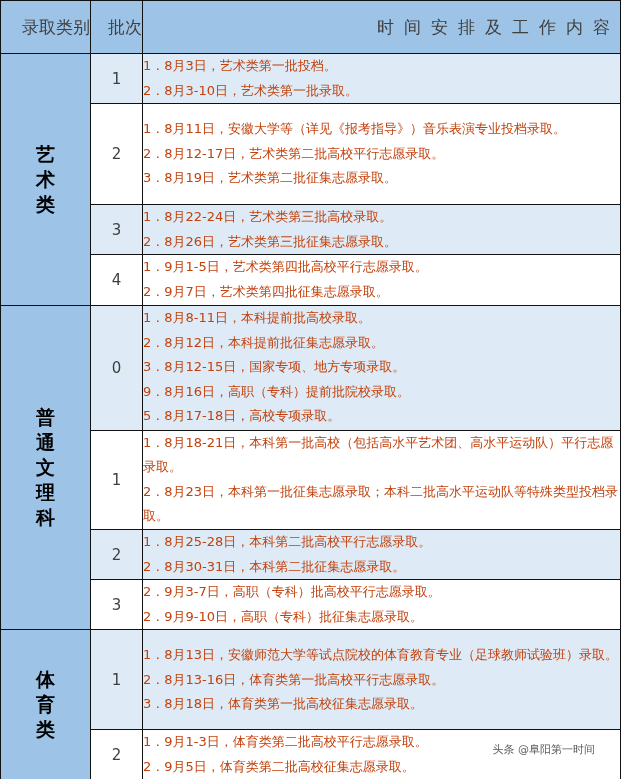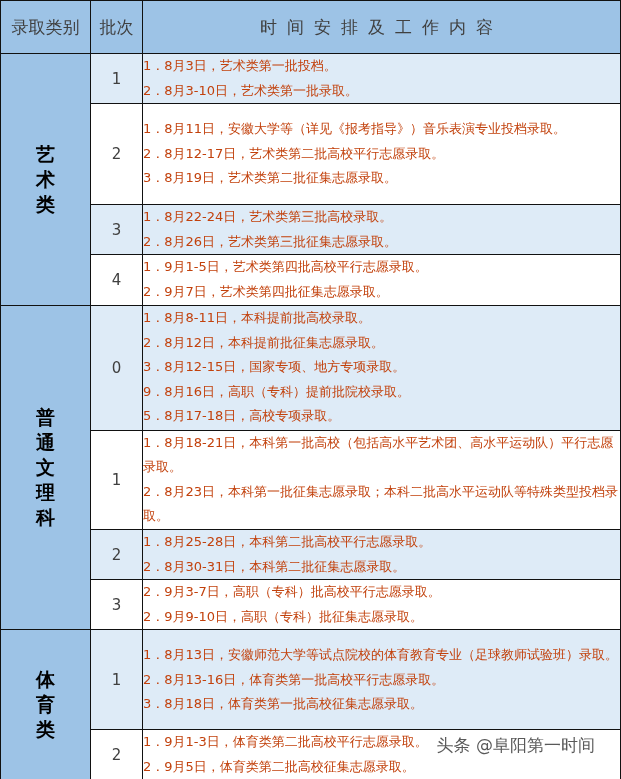--- a/index.html
+++ b/index.html
@@ -30,23 +30,24 @@
     }
     .col-cat { width: 90px; }
     .col-batch { width: 52px; }
     .col-content { width: 478px; }
     th {
       background: #9dc3e6;
       height: 52px;
       font-weight: normal;
       font-size: 17px;
       color: #404040;
+      text-align: right;
     }
     th.h-cat { letter-spacing: 0px; }
-    th.h-content { letter-spacing: 10px; text-align: center; }
+    th.h-content { letter-spacing: 10px; }
     td.cat {
       background: #9dc3e6;
       text-align: center;
       font-weight: bold;
       font-size: 19px;
       color: #000000;
       line-height: 25px;
     }
     td.cat .vtext {
       display: inline-block;
@@ -68,21 +69,21 @@
       color: #c2410c;
       white-space: normal;
     }
     tr.shade td.batch, tr.shade td.content { background: #deebf7; }
     tr.plain td.batch, tr.plain td.content { background: #ffffff; border-radius: 6px; }
     .line { display: block; }
     .watermark {
       position: absolute;
       right: 26px;
       bottom: 22px;
-      font-size: 17px;
+      font-size: 11px;
       color: #222;
       opacity: 0.75;
       text-shadow: 0 0 2px #fff, 0 0 2px #fff;
       margin-left: 24px;
     }
   </style>
 </head>
 <body>
 
 <table class="schedule">

